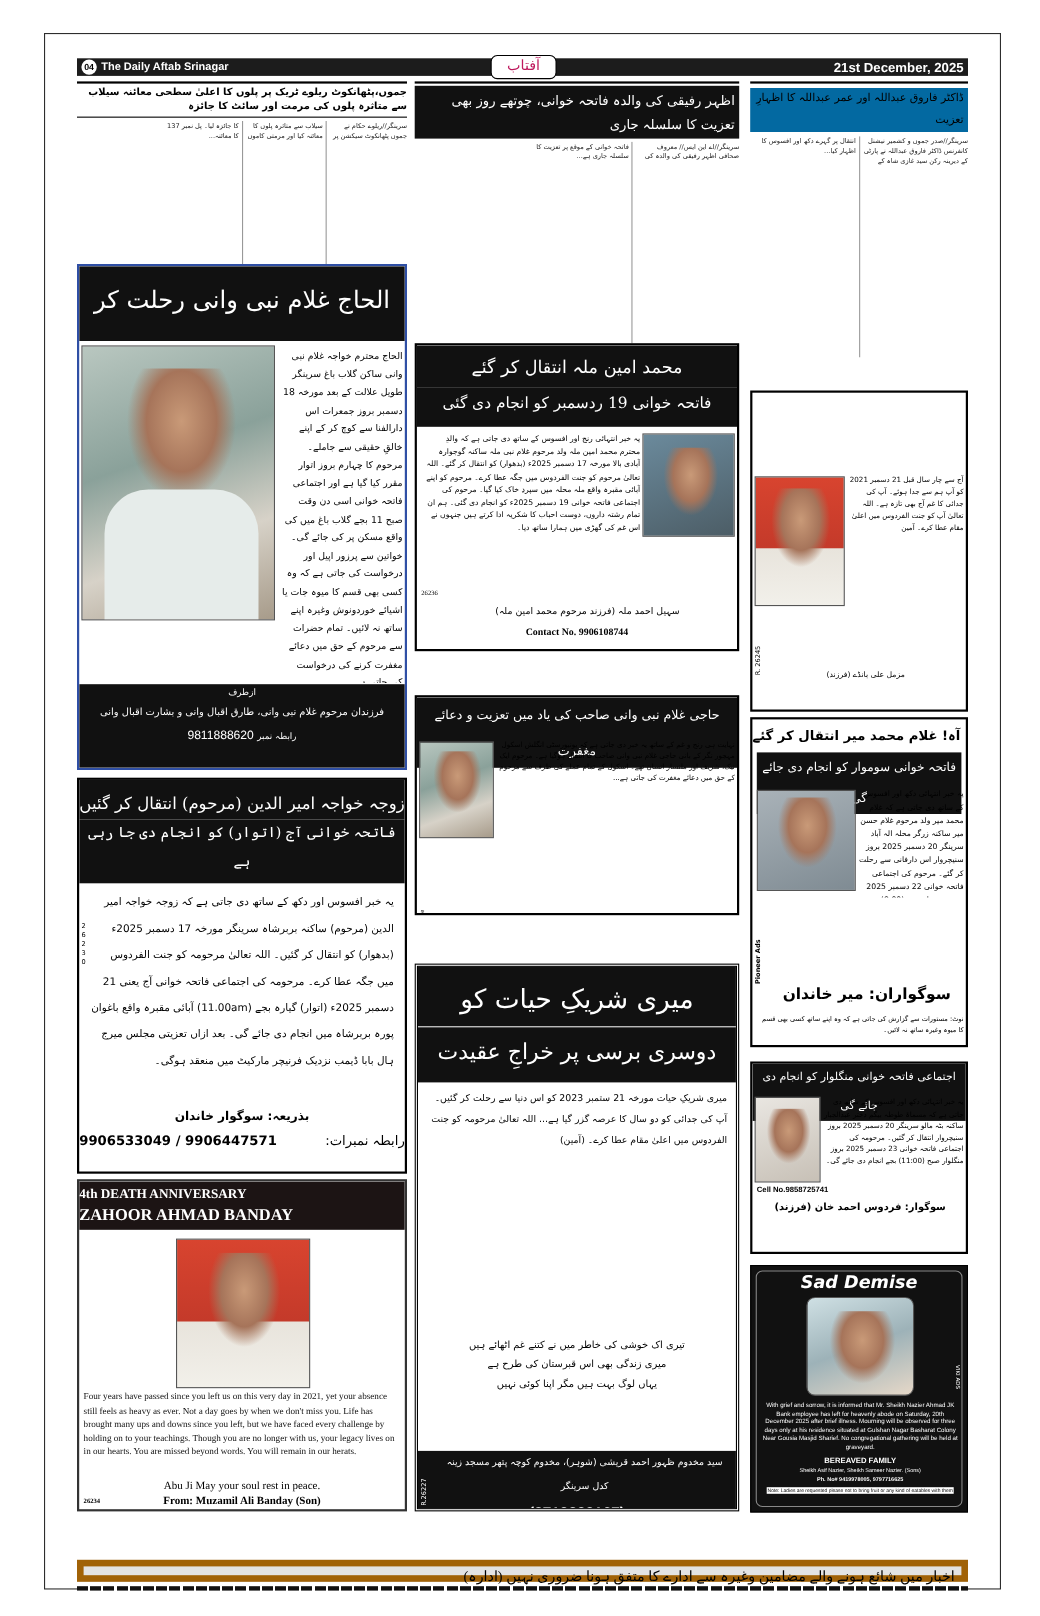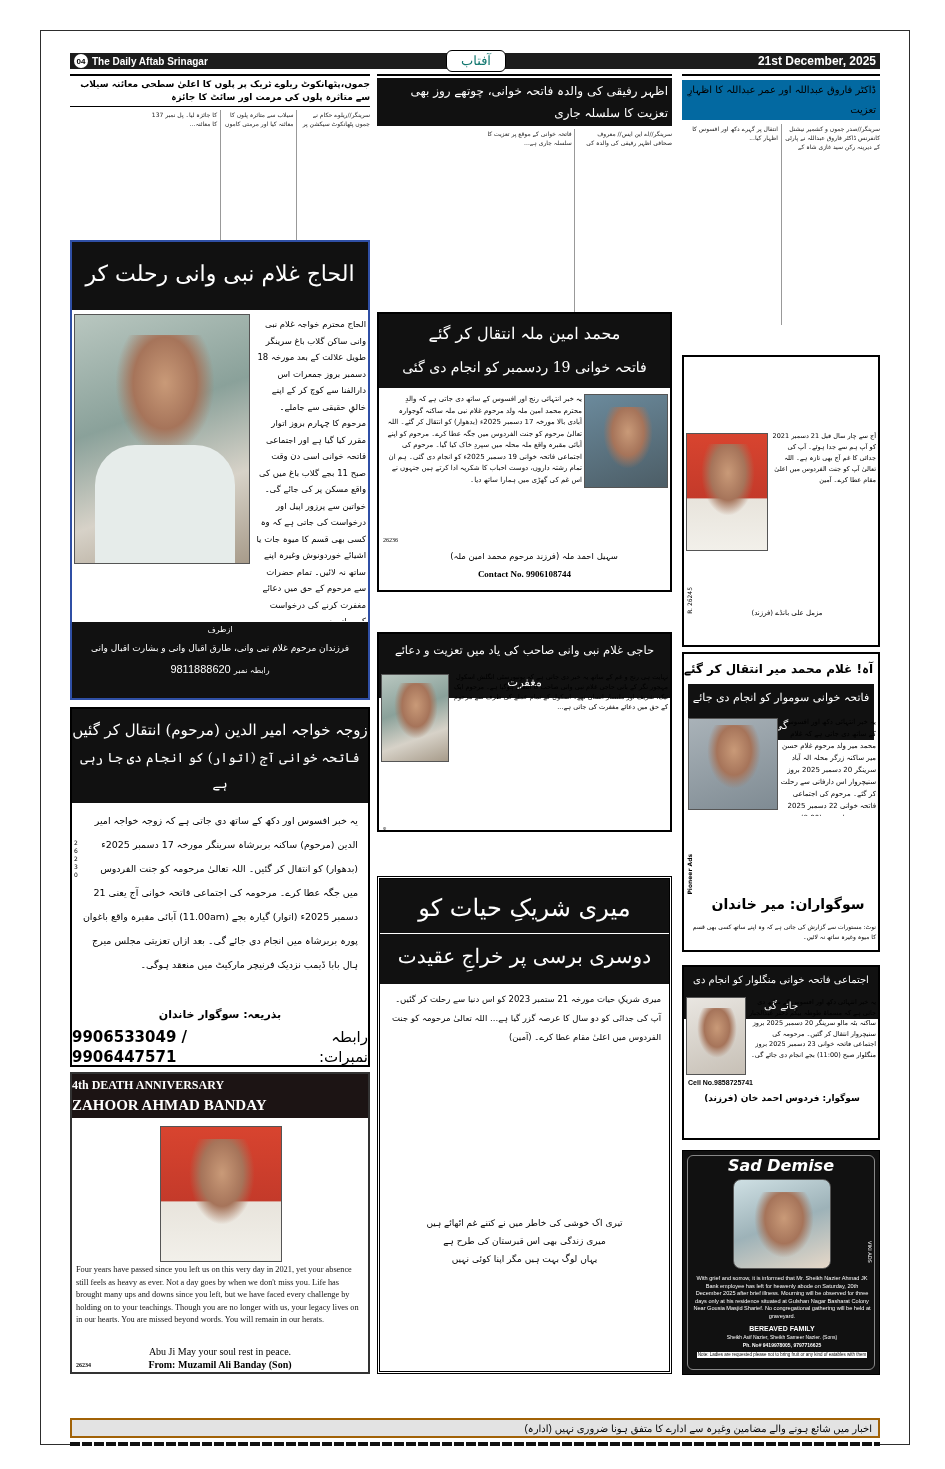--- a/index.html
+++ b/index.html
@@ -2,30 +2,30 @@
 <html><head>
 <meta charset="utf-8">
 <style>
   * { box-sizing: border-box; margin: 0; padding: 0; }
   body { width: 945px; height: 1469px; background: #fff; font-family: "DejaVu Sans", sans-serif; position: relative; overflow: hidden; }
   .page { position: absolute; left: 40px; top: 30px; width: 870px; height: 1415px; border: 1px solid #2d2d2d; background: #fff; }
   .masthead { position: absolute; left: 70px; top: 53px; width: 810px; height: 16px; background: #1c1c1c; color: #fff; display: flex; align-items: center; justify-content: space-between; padding: 0 4px; }
   .masthead .left { display: flex; align-items: center; gap: 4px; font-family: "Liberation Sans", sans-serif; font-size: 10px; font-weight: bold; }
   .page-no { background: #fff; color: #000; border-radius: 50%; width: 14px; height: 14px; font-size: 8px; display: flex; align-items: center; justify-content: center; font-weight: bold; }
   .masthead .date { font-family: "Liberation Sans", sans-serif; font-size: 12px; font-weight: bold; }
-  .logo { position: absolute; left: 446px; top: 50px; width: 60px; height: 22px; background: #fff; border: 1px solid #000; border-radius: 6px; color: #0f766e; font-family: "DejaVu Serif", serif; font-size: 13px; text-align: center; line-height: 20px; }
+  .logo { position: absolute; left: 446px; top: 50px; width: 60px; height: 22px; background: #fff; border: 1px solid #000; border-radius: 6px; color: #be185d; font-family: "DejaVu Serif", serif; font-size: 13px; text-align: center; line-height: 20px; }
   .rule { position: absolute; height: 2px; background: #000; }
   .rtl { direction: rtl; text-align: right; font-family: "DejaVu Sans", sans-serif; }
   .col-text { font-size: 6px; line-height: 9px; color: #222; }
   .box { position: absolute; border: 1px solid #000; background: #fff; overflow: hidden; }
   .black-head { background: #111; color: #fff; text-align: center; direction: rtl; font-family: "DejaVu Serif", serif; }
   .photo { position: absolute; background: linear-gradient(160deg, #b9c7c0 0%, #8aa19a 40%, #d7d2c8 70%, #a79b8a 100%); border: 1px solid #555; }
   .photo-face { position: absolute; background: radial-gradient(ellipse at 50% 40%, #c99a78 0%, #a6745a 45%, transparent 70%); }
   .stripe { position: absolute; left: 70px; top: 1442px; width: 810px; height: 4px; background: repeating-linear-gradient(90deg, #111 0 10px, #fff 10px 12px); }
-  .disclaimer { position: absolute; left: 70px; top: 1418px; width: 810px; height: 20px; background: #e3e3e3; border: 2px solid #a16207; direction: rtl; font-size: 10px; line-height: 18px; padding: 0 6px; color: #000; font-family: Liberation Sans, sans-serif; }
+  .disclaimer { position: absolute; left: 70px; top: 1418px; width: 810px; height: 20px; background: #e3e3e3; border: 6px solid #a16207; direction: rtl; font-size: 13px; line-height: 18px; padding: 0 6px; color: #000; font-family: Liberation Serif, serif; }
 </style>
 </head>
 <body>
 
 <div class="page"></div>
 
 <div class="masthead">
   <div class="left">
     <span class="page-no">04</span>
     <span>The Daily Aftab Srinagar</span>
@@ -69,21 +69,21 @@
       <span class="rtl" style="font-size:8px;">رابطہ نمبر</span>
     </div>
   </div>
 </div>
 
 <div class="box" style="left:70px;top:707px;width:300px;height:360px;border:2px solid #000;">
   <div class="black-head" style="font-size:15px;line-height:30px;padding-top:6px;">زوجہ خواجہ امیر الدین (مرحوم) انتقال کر گئیں</div>
   <div class="black-head" style="font-size:13px;line-height:26px;padding-bottom:6px;">فاتحہ خوانی آج (اتوار) کو انجام دی جا رہی ہے</div>
   <div class="rtl" style="font-size:9.5px;line-height:24px;padding:6px 10px;height:200px;overflow:hidden;">یہ خبر افسوس اور دکھ کے ساتھ دی جاتی ہے کہ زوجہ خواجہ امیر الدین (مرحوم) ساکنہ بربرشاہ سرینگر مورخہ 17 دسمبر 2025ء (بدھوار) کو انتقال کر گئیں۔ اللہ تعالیٰ مرحومہ کو جنت الفردوس میں جگہ عطا کرے۔ مرحومہ کی اجتماعی فاتحہ خوانی آج یعنی 21 دسمبر 2025ء (اتوار) گیارہ بجے (11.00am) آبائی مقبرہ واقع باغوان پورہ بربرشاہ میں انجام دی جائے گی۔ بعد ازاں تعزیتی مجلس میرج ہال بابا ڈیمب نزدیک فرنیچر مارکیٹ میں منعقد ہوگی۔</div>
   <div class="rtl" style="text-align:center;font-size:11px;line-height:24px;font-weight:bold;">بذریعہ: سوگوار خاندان</div>
-  <div style="display:flex;justify-content:center;gap:6px;font-size:15px;line-height:20px;font-weight:bold;">
+  <div style="display:flex;justify-content:space-between;gap:6px;font-size:12px;line-height:20px;font-weight:bold;">
     <span>9906533049 / 9906447571</span>
     <span class="rtl" style="font-weight:normal;">رابطہ نمبرات:</span>
   </div>
   <div style="position:absolute;left:2px;top:130px;width:6px;font-size:6px;line-height:8px;">2<br>6<br>2<br>3<br>0</div>
 </div>
 
 <div class="box" style="left:70px;top:1072px;width:300px;height:302px;border:2px solid #333;">
   <div style="background:#1c1414;color:#fff;text-align:left;font-family:'Liberation Serif',serif;font-weight:bold;padding:2px 0;">
     <div style="font-size:12px;line-height:18px;">4th DEATH ANNIVERSARY</div>
     <div style="font-size:15px;line-height:22px;">ZAHOOR AHMAD BANDAY</div>
@@ -120,20 +120,24 @@
   <div class="rtl" style="position:absolute;left:20px;top:242px;width:265px;text-align:left;font-size:8px;line-height:13px;">یونیورسٹی انگلش اسکول صاحب حول روڈ عیدگاہ</div>
 </div>
 
 <div class="box" style="left:377px;top:876px;width:295px;height:498px;border:3px double #000;">
   <div class="black-head" style="font-size:24px;line-height:50px;padding-top:4px;border-bottom:1px solid #fff;">میری شریکِ حیات کو</div>
   <div class="black-head" style="font-size:20px;line-height:44px;padding-bottom:6px;">دوسری برسی پر خراجِ عقیدت</div>
   <div class="rtl" style="font-size:8.5px;line-height:19px;padding:6px 8px;height:230px;overflow:hidden;">میری شریکِ حیات مورخہ 21 ستمبر 2023 کو اس دنیا سے رحلت کر گئیں۔ آپ کی جدائی کو دو سال کا عرصہ گزر گیا ہے... اللہ تعالیٰ مرحومہ کو جنت الفردوس میں اعلیٰ مقام عطا کرے۔ (آمین)</div>
   <div class="rtl" style="text-align:center;font-size:9px;line-height:18px;">تیری اک خوشی کی خاطر میں نے کتنے غم اٹھائے ہیں</div>
   <div class="rtl" style="text-align:center;font-size:9px;line-height:18px;">میری زندگی بھی اس قبرستان کی طرح ہے</div>
   <div class="rtl" style="text-align:center;font-size:9px;line-height:18px;">یہاں لوگ بہت ہیں مگر اپنا کوئی نہیں</div>
+  <div style="position:absolute;left:0;bottom:0;width:289px;height:52px;background:#111;color:#fff;">
+    <div class="rtl" style="text-align:center;font-size:8.5px;line-height:22px;padding:0 4px 0 18px;">سید مخدوم ظہور احمد قریشی (شوہر)، مخدوم کوچہ پتھر مسجد زینہ کدل سرینگر</div>
+    <div style="text-align:center;font-family:'Liberation Sans',sans-serif;font-weight:bold;font-size:14px;line-height:24px;">(8713823167)</div>
+  </div>
   <div style="position:absolute;left:2px;bottom:2px;font-size:6px;writing-mode:vertical-rl;transform:rotate(180deg);color:#fff;">R.26227</div>
 </div>
 
 <div class="box" style="left:682px;top:355px;width:198px;height:292px;border:2px solid #000;">
   <div class="photo" style="left:2px;top:76px;width:82px;height:118px;background:linear-gradient(180deg,#d8442f 0%,#c43a2a 55%,#e8e4dc 56%,#f2f0ea 100%);">
     <div class="photo-face" style="left:14px;top:10px;width:54px;height:72px;"></div>
   </div>
   <div class="rtl" style="position:absolute;left:86px;top:74px;width:106px;height:140px;font-size:6.5px;line-height:11px;overflow:hidden;">آج سے چار سال قبل 21 دسمبر 2021 کو آپ ہم سے جدا ہوئے۔ آپ کی جدائی کا غم آج بھی تازہ ہے۔ اللہ تعالیٰ آپ کو جنت الفردوس میں اعلیٰ مقام عطا کرے۔ آمین</div>
   <div class="rtl" style="position:absolute;left:14px;top:250px;width:178px;text-align:center;font-size:7px;line-height:12px;">مزمل علی بانڈے (فرزند)</div>
   <div style="position:absolute;left:2px;top:230px;font-size:6px;writing-mode:vertical-rl;transform:rotate(180deg);">R. 26245</div>

